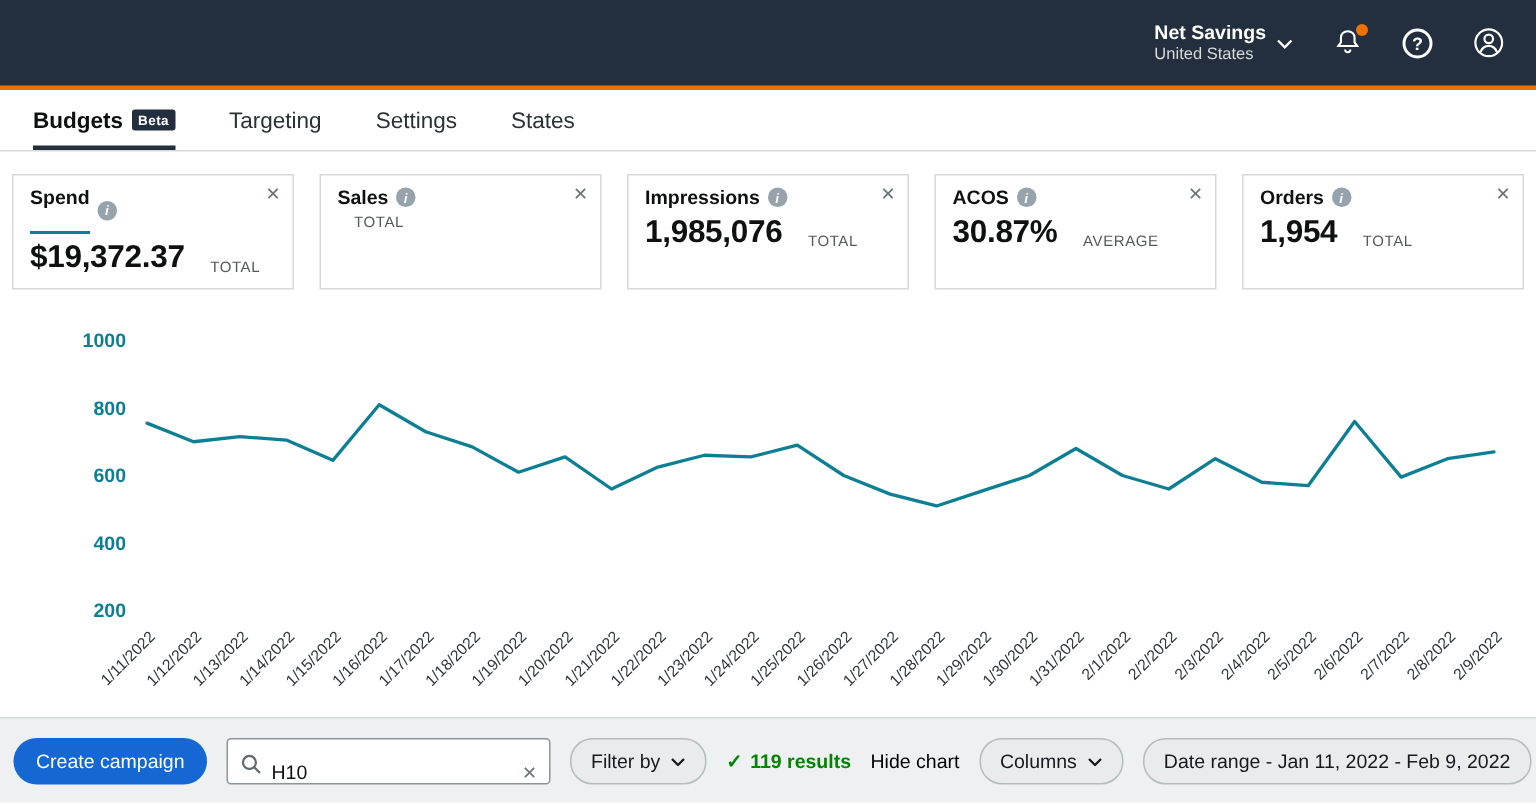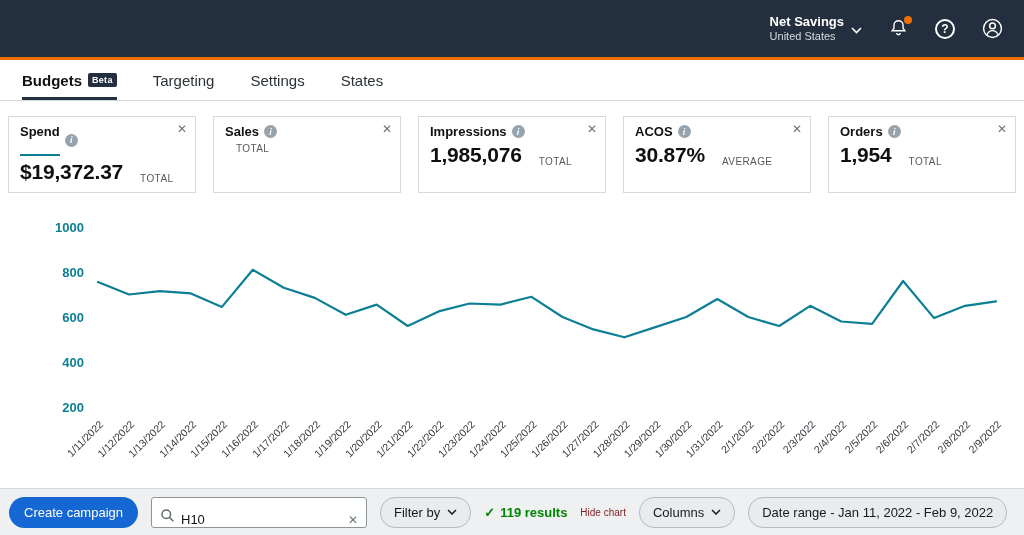--- a/index.html
+++ b/index.html
@@ -94,21 +94,21 @@
 
   
   .chart-wrap { padding: 6px 20px 0 20px; flex: 1 1 auto; margin-left: 20px; }
   .ytick { fill: #0d7f95; font-size: 13px; font-weight: 700; font-family: "Liberation Sans", sans-serif; }
   .xtick { fill: #31373d; font-size: 10.5px; font-family: "Liberation Sans", sans-serif; }
   .series { fill: none; stroke: #0d7f95; stroke-width: 2.2px; stroke-linejoin: round; stroke-linecap: round; }
 
   
   .toolbar {
     flex: 0 0 auto;
-    height: 47px;
+    height: 58px;
     background: #eef0f1;
     border-top: 1px solid #d5d9d9;
     display: flex; align-items: center; gap: 13px;
     padding: 0 9px;
   }
   .btn-primary {
     background: #1567d3; color: #fff;
     border: none; border-radius: 17px;
     padding: 8px 15px; font-size: 13px;
     font-family: "Liberation Sans", sans-serif;
@@ -129,21 +129,21 @@
   .btn-gray {
     background: #e9ebec; border: 1px solid #b3bcbe; border-radius: 15px;
     padding: 7px 13px; font-size: 13px; color: #16191f;
     font-family: "Liberation Sans", sans-serif;
     display: inline-flex; align-items: center; gap: 7px;
     cursor: pointer; white-space: nowrap;
   }
   .results { display: flex; gap: 5px; color: #008500; font-size: 13px; font-weight: 700; white-space: nowrap; }
   .icon-check { color: #008500; font-size: 13px; font-weight: 700; }
   .icon-check::after { content: "✓"; }
-  .link { color: #7f1d1d; font-size: 10px; cursor: pointer; white-space: nowrap; }
+  .link { color: #000000; font-size: 13px; cursor: pointer; white-space: nowrap; }
 </style>
 </head>
 <body>
 
 <div class="topbar">
   <div class="topbar-right">
     <div class="account">
       <div class="account-text">
         <span class="account-name">Net Savings</span>
         <span class="account-region">United States</span>

